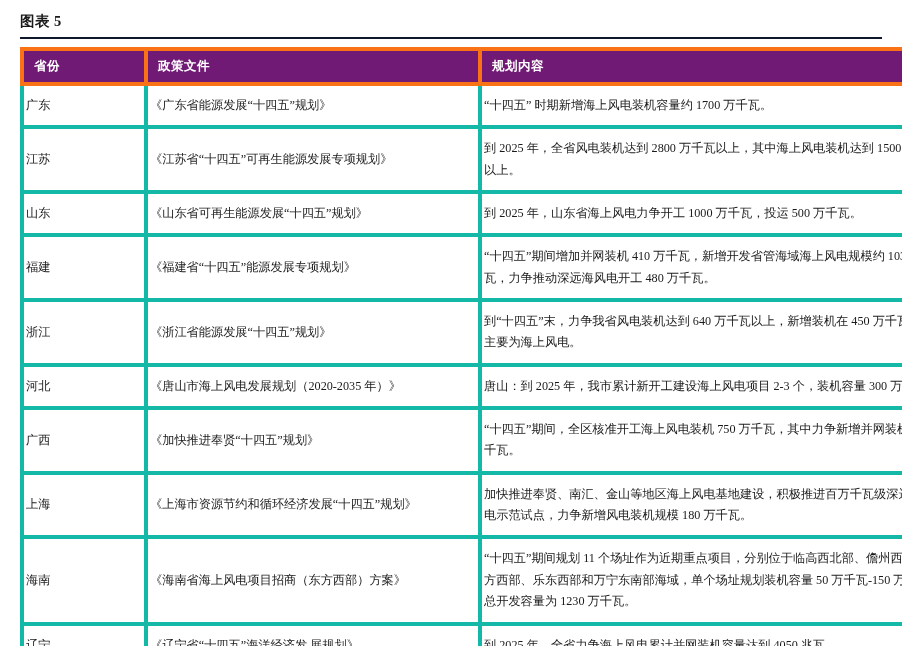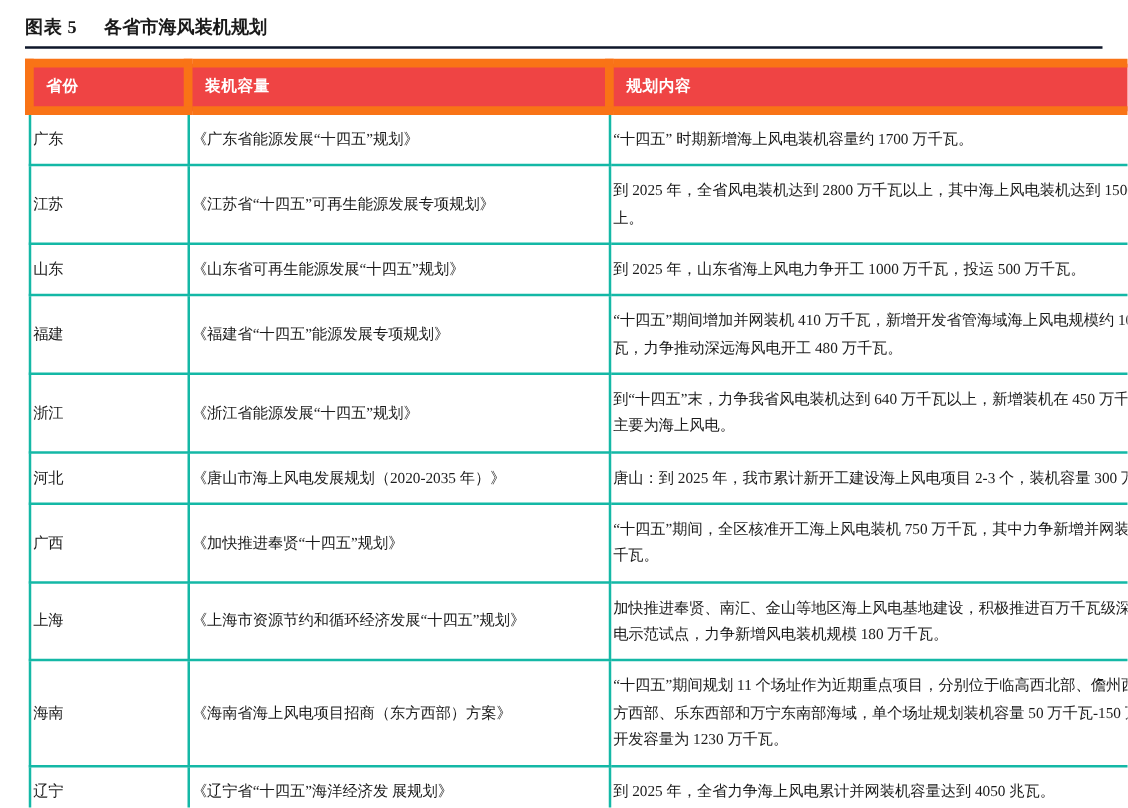--- a/index.html
+++ b/index.html
@@ -45,33 +45,33 @@
     color: #1a1a1a;
     margin-left: 22px;
   }
   table.main {
     border-collapse: collapse;
     width: 862px;
     margin-top: 8px;
     table-layout: fixed;
   }
   table.main th {
-    background: #ef4444;
+    background: #701a75;
     color: #ffffff;
     font-size: 12.5px;
     font-weight: bold;
     text-align: left;
     padding: 7px 10px;
-    border: 7px solid #f97316;
+    border: 4px solid #f97316;
     letter-spacing: 0.5px;
   }
   table.main td {
     font-size: 12.2px;
     color: #1a1a1a;
-    border: 2px solid #14b8a6;
+    border: 4px solid #14b8a6;
     padding: 9px 2px;
     vertical-align: middle;
     line-height: 1.75;
   }
   td.col-prov {
     width: 100px;
     color: #1a1a1a;
   }
   td.col-doc {
     width: 310px;
@@ -84,28 +84,27 @@
   th.col-content { width: 452px; }
 </style>
 </head>
 <body>
 
 <div class="page">
 
   <div class="caption">
     <span class="caption-label">图表</span>
     <span class="caption-num">5</span>
-    <span class="caption-title">各省市海风装机规划</span>
   </div>
 
   <table class="main">
     <thead>
       <tr>
         <th class="col-prov">省份</th>
-        <th class="col-doc">装机容量</th>
+        <th class="col-doc">政策文件</th>
         <th class="col-content">规划内容</th>
       </tr>
     </thead>
     <tbody>
       <tr>
         <td class="col-prov">广东</td>
         <td class="col-doc">《广东省能源发展“十四五”规划》</td>
         <td class="col-content">“十四五”  时期新增海上风电装机容量约 1700 万千瓦。</td>
       </tr>
       <tr>

